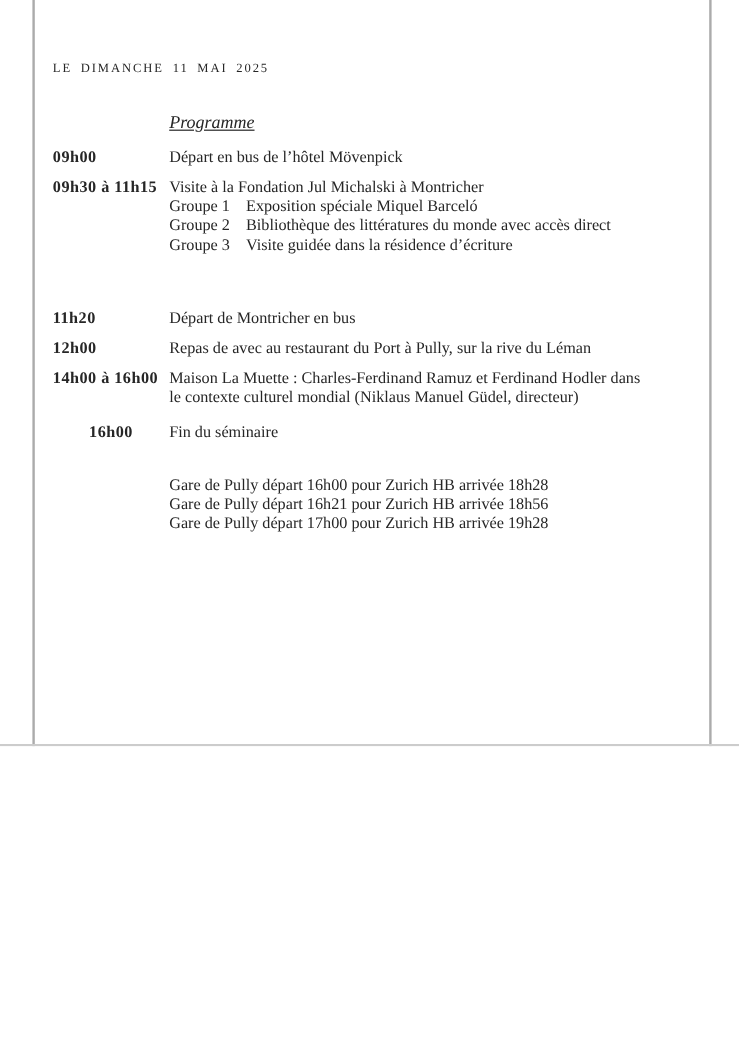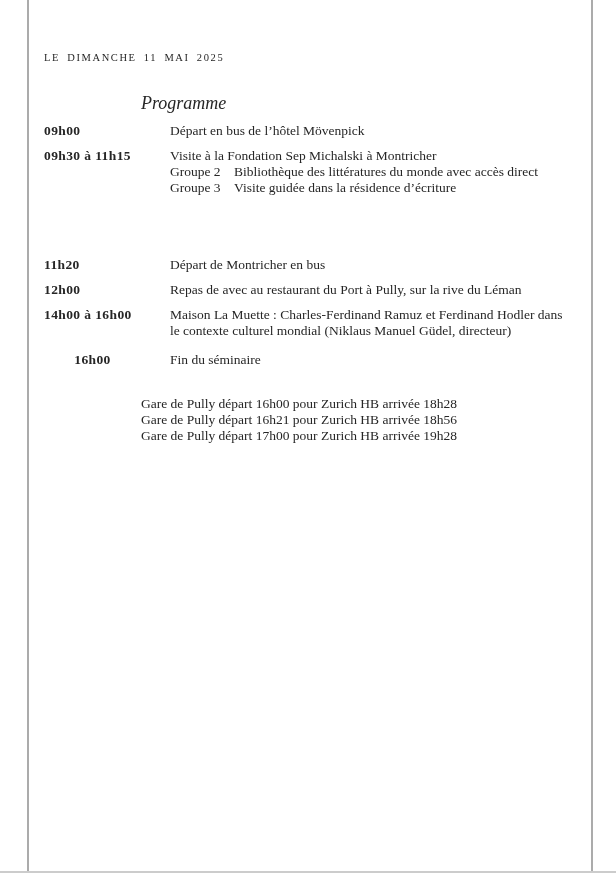--- a/index.html
+++ b/index.html
@@ -3,21 +3,21 @@
 <meta charset="utf-8">
 <style>
   html, body {
     margin: 0;
     padding: 0;
     background: #ffffff;
   }
   .page {
     position: relative;
     width: 616px;
-    height: 873px;
+    height: 622px;
     background: #ffffff;
     overflow: hidden;
     font-family: "Liberation Serif", "DejaVu Serif", serif;
     color: var(--text-color, #262626);
   }
   .page-edge {
     position: absolute;
     top: 0;
     bottom: 0;
     width: 2px;
@@ -40,45 +40,46 @@
     font-size: 10.5px;
     line-height: 14px;
     letter-spacing: 1.6px;
     word-spacing: 3px;
     white-space: nowrap;
   }
   .program-title {
     position: absolute;
     left: 141px;
     top: 95px;
-    font-size: 18px;
+    font-size: 15px;
     line-height: 16px;
     font-style: italic;
     white-space: nowrap;
+    text-decoration: underline;
   }
   .schedule-row {
     position: absolute;
     left: 44px;
     font-size: 13.5px;
     line-height: 16px;
   }
   .schedule-row .time {
     position: absolute;
     left: 0;
     top: 0;
     width: 97px;
     letter-spacing: 0.4px;
     white-space: nowrap;
     font-weight: bold;
   }
   .schedule-row .desc {
     margin-left: 97px;
     white-space: nowrap;
   }
-  .desc-line { white-space: nowrap; margin-left: 29px; }
+  .desc-line { white-space: nowrap; }
   .group-label {
     display: inline-block;
     width: 64px;
   }
   .trains {
     position: absolute;
     left: 141px;
     top: 396px;
     font-size: 13.5px;
     line-height: 16px;
@@ -101,21 +102,22 @@
   <div id="schedule">
       <div class="schedule-row" style="top: 123px;">
         <span class="time">09h00</span>
         <div class="desc">
           <div class="desc-line"><span>Départ en bus de l’hôtel Mövenpick</span></div>
         </div>
       </div>
       <div class="schedule-row" style="top: 148px;">
         <span class="time">09h30 à 11h15</span>
         <div class="desc">
-          <div class="desc-line"><span>Visite à la Fondation Sep Michalski à Montricher</span></div>
+          <div class="desc-line"><span>Visite à la Fondation Jul Michalski à Montricher</span></div>
+          <div class="desc-line"><span class="group-label">Groupe 1</span><span>Exposition spéciale Miquel Barceló</span></div>
           <div class="desc-line"><span class="group-label">Groupe 2</span><span>Bibliothèque des littératures du monde avec accès direct</span></div>
           <div class="desc-line"><span class="group-label">Groupe 3</span><span>Visite guidée dans la résidence d’écriture</span></div>
         </div>
       </div>
       <div class="schedule-row" style="top: 257px;">
         <span class="time">11h20</span>
         <div class="desc">
           <div class="desc-line"><span>Départ de Montricher en bus</span></div>
         </div>
       </div>

